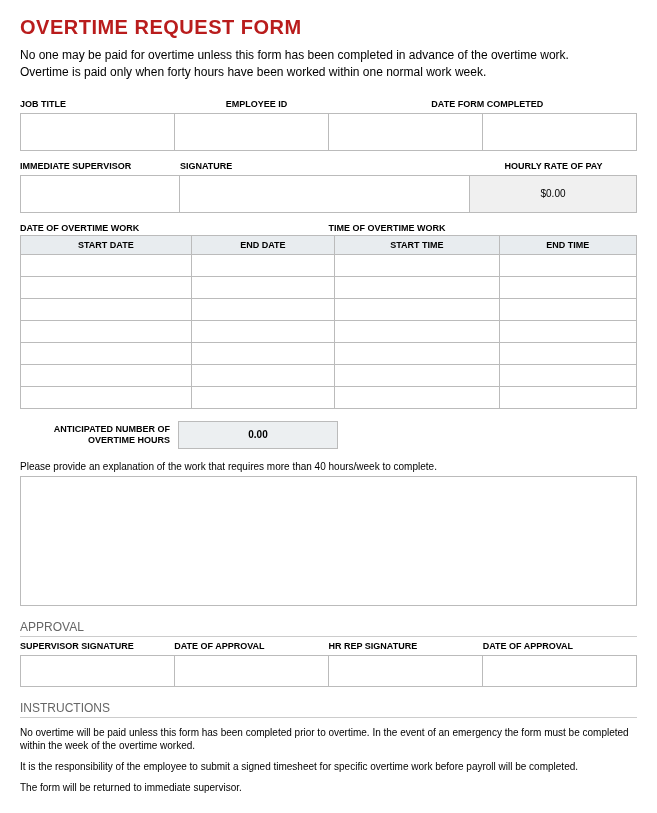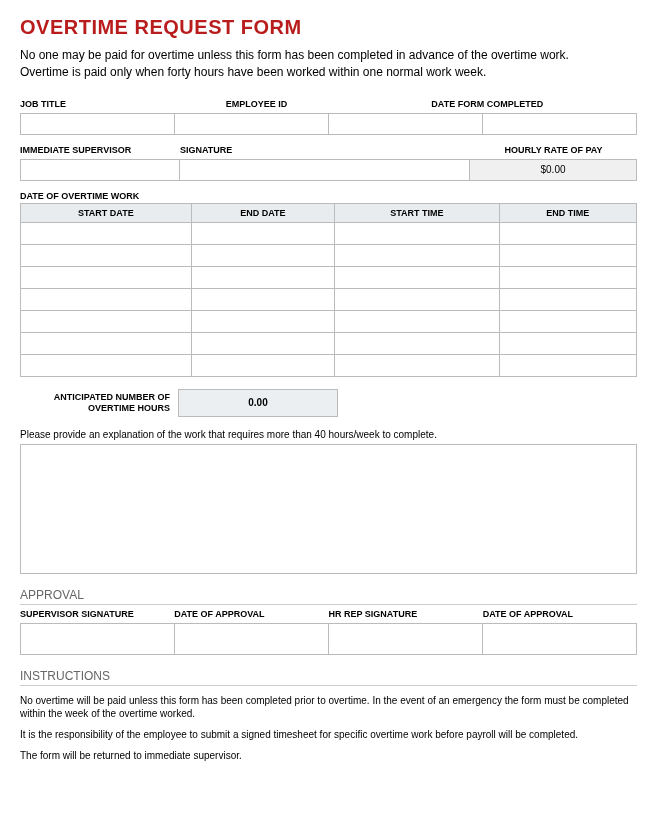--- a/index.html
+++ b/index.html
@@ -29,21 +29,21 @@
   font-weight: bold;
   margin-bottom: 2px;
 }
 .label-row > div { padding: 2px 0; }
 .input-row {
   display: flex;
   margin-bottom: 8px;
 }
 .cell {
   border: 1px solid #bbb;
-  height: 22px;
+  height: 38px;
   display: flex;
   align-items: center;
   justify-content: center;
   font-size: 10px;
 }
 .cell + .cell { border-left: none; }
 .shaded { background: #f0f0f0; }
 .col4 > * { flex: 1; }
 .col3 > *:nth-child(1){ flex:0 0 160px; }
 .col3 > *:nth-child(2){ flex:0 0 290px; }
@@ -162,20 +162,21 @@
 </div>
 <div class="input-row col3">
   <div class="cell"></div>
   <div class="cell"></div>
   <div class="cell shaded">$0.00</div>
 </div>
 
 <div class="ot-section">
   <div class="ot-header-labels">
     <div>DATE OF OVERTIME WORK</div>
+    <div>TIME OF OVERTIME WORK</div>
   </div>
   <table class="ot">
     <thead>
       <tr>
         <th>START DATE</th>
         <th>END DATE</th>
         <th>START TIME</th>
         <th>END TIME</th>
       </tr>
     </thead>

